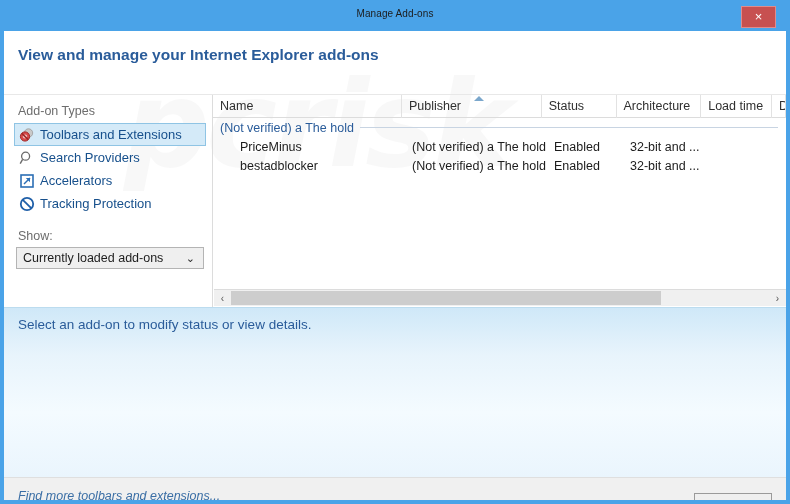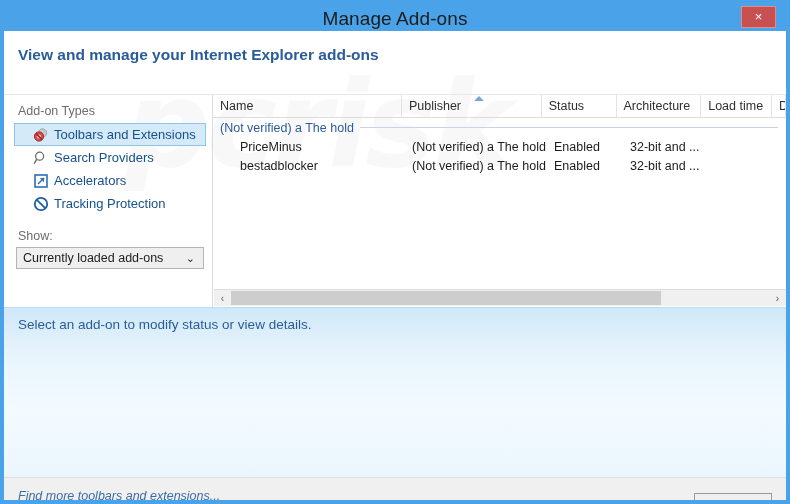--- a/index.html
+++ b/index.html
@@ -31,21 +31,21 @@
   .titlebar {
     position: relative;
     height: 27px;
     flex: 0 0 27px;
     background: #4aa3e8;
   }
   .titlebar-text {
     position: absolute;
     left: 0; right: 0; top: 4px;
     text-align: center;
-    font-size: 19px;
+    font-size: 10px;
     color: #1c1c1c;
     letter-spacing: .1px;
   }
   .close-x {
     position: absolute;
     right: 10px;
     top: 2px;
     width: 35px;
     height: 22px;
     background: #c75050;
@@ -134,21 +134,21 @@
   }
   .nav {
     position: absolute;
     left: 10px; top: 28px; right: 6px;
   }
   .nav-item {
     position: relative;
     height: 23px;
     display: flex;
     align-items: center;
-    padding-left: 18px;
+    padding-left: 4px;
     cursor: pointer;
     border: 1px solid transparent;
   }
   .nav-item.selected {
     background: #d4eaf8;
     border: 1px solid #8fc4e4;
   }
   .nav-label {
     font-size: 13px;
     color: #17508c;

